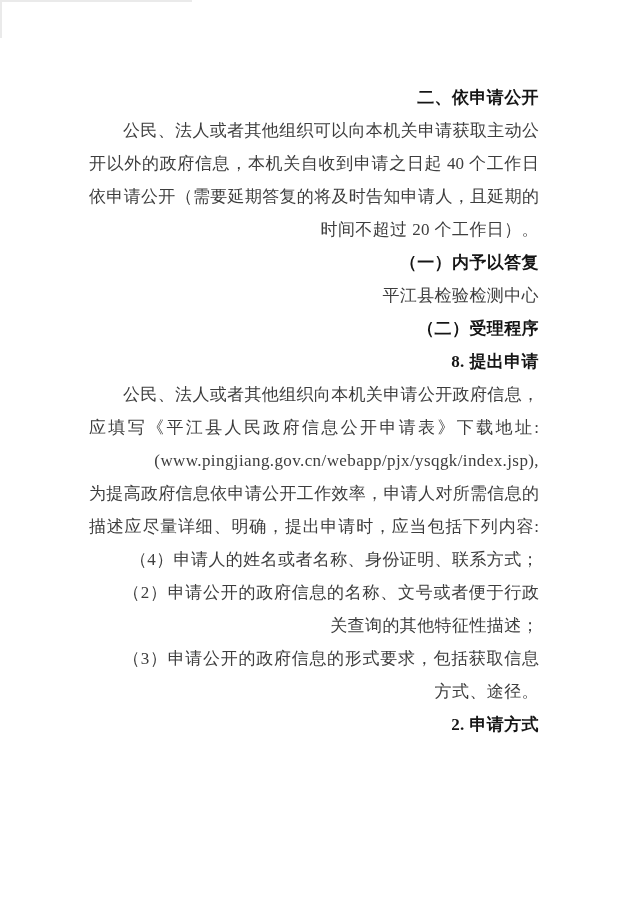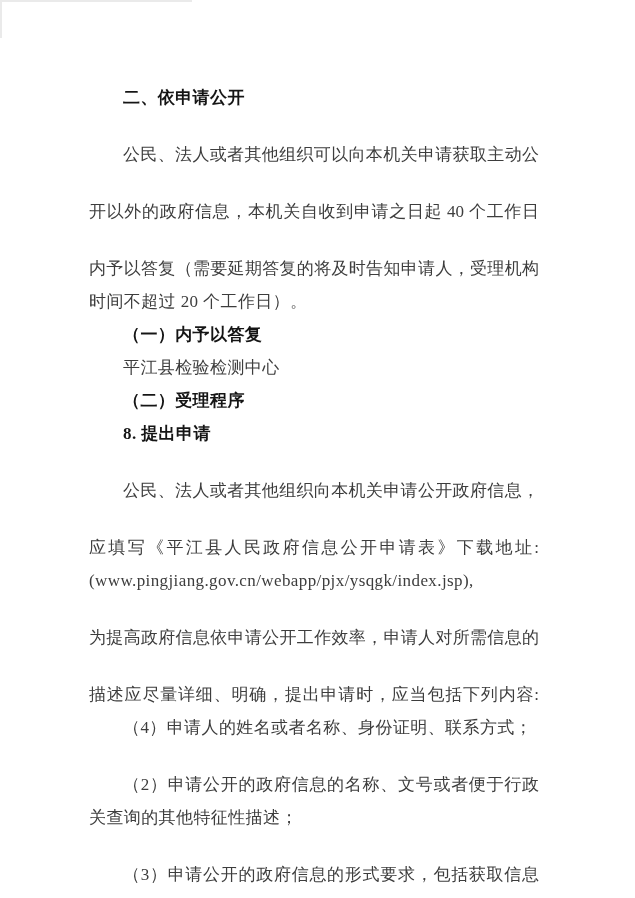--- a/index.html
+++ b/index.html
@@ -34,30 +34,29 @@
     top: 81px;
     width: 450px;
   }
   .line {
     font-size: 17px;
     line-height: 33px;
     height: 33px;
     overflow: hidden;
     letter-spacing: 0.4px;
     color: var(--body-color, #3d3d3d);
-    text-align: left;
+    text-align: right;
   }
   .line.indent {
     text-indent: 34px;
   }
   .line.justify {
     letter-spacing: 0;
     text-align: justify;
     text-align-last: justify;
-    margin-top: 24px;
   }
   .line.h1 {
     font-family: "Liberation Sans", "DejaVu Sans", sans-serif;
     font-weight: 700;
     color: var(--heading-color, #151515);
   }
   .line.h2 {
     font-weight: 700;
     color: var(--heading-color, #151515);
   }
@@ -65,21 +64,21 @@
 </head>
 <body>
 
 <main class="page" style="background: rgb(255, 255, 255); --body-color: #3d3d3d; --heading-color: #151515;">
   <div class="edge-top"></div>
   <div class="edge-left"></div>
   <div class="content" id="content">
       <div class="line h1 indent">二、依申请公开</div>
       <div class="line body indent justify">公民、法人或者其他组织可以向本机关申请获取主动公</div>
       <div class="line body justify">开以外的政府信息，本机关自收到申请之日起 40 个工作日</div>
-      <div class="line body justify">内予以答复（需要延期答复的将及时告知申请人，受理机构</div>
+      <div class="line body justify">依申请公开（需要延期答复的将及时告知申请人，且延期的</div>
       <div class="line body">时间不超过 20 个工作日）。</div>
       <div class="line h2 indent">（一）内予以答复</div>
       <div class="line body indent">平江县检验检测中心</div>
       <div class="line h2 indent">（二）受理程序</div>
       <div class="line h2 indent">8. 提出申请</div>
       <div class="line body indent justify">公民、法人或者其他组织向本机关申请公开政府信息，</div>
       <div class="line body justify">应填写《平江县人民政府信息公开申请表》下载地址:</div>
       <div class="line body">(www.pingjiang.gov.cn/webapp/pjx/ysqgk/index.jsp),</div>
       <div class="line body justify">为提高政府信息依申请公开工作效率，申请人对所需信息的</div>
       <div class="line body justify">描述应尽量详细、明确，提出申请时，应当包括下列内容:</div>

